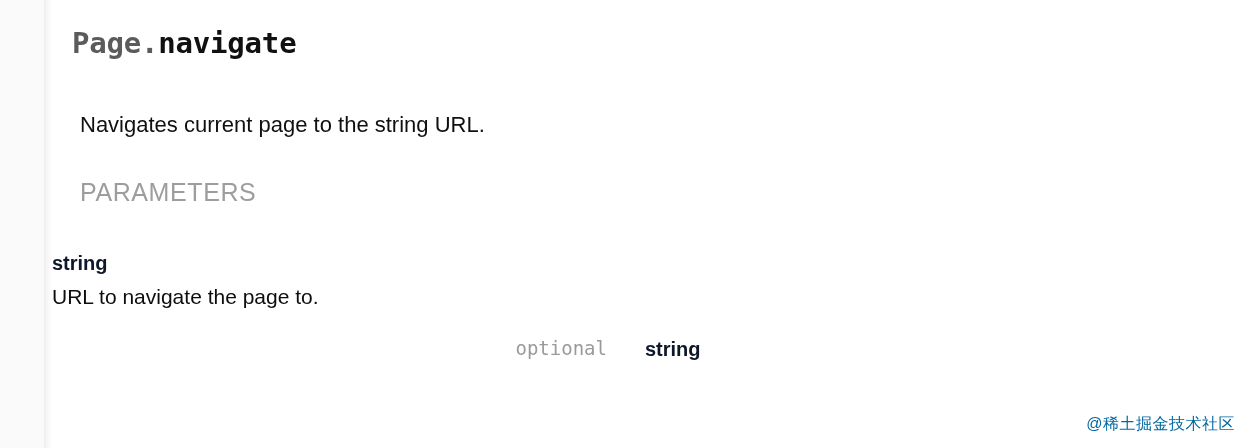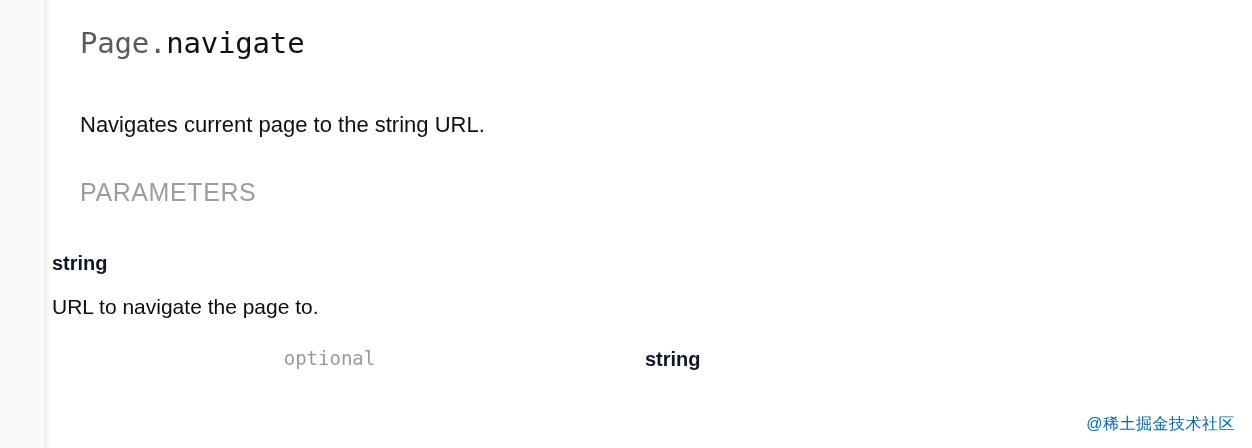--- a/index.html
+++ b/index.html
@@ -44,25 +44,25 @@
   .content {
     position: absolute;
     left: 52px;
     top: 0;
     width: 1200px;
     height: 448px;
   }
 
   .api-title {
     position: absolute;
-    left: 28px;
+    left: 20px;
     top: 24px;
     font-family: "DejaVu Sans Mono", "Liberation Mono", monospace;
     font-size: 29px;
-    font-weight: normal;
+    font-weight: bold;
     letter-spacing: -0.2px;
     line-height: 38px;
     white-space: nowrap;
   }
   .api-title .ns {
     color: #5b5b5b;
   }
   .api-title .member {
     color: #111111;
   }
@@ -113,39 +113,38 @@
     line-height: 30px;
     color: #0d0d0d;
     white-space: nowrap;
   }
   .param-flag {
     font-family: "DejaVu Sans Mono", "Liberation Mono", monospace;
     font-size: 19px;
     line-height: 28px;
     color: #9a9a9a;
     white-space: nowrap;
-    text-align: center;
   }
   .param-detail-col {
     flex: 1 1 auto;
     min-width: 0;
   }
   .param-type {
     font-size: 20px;
     font-weight: bold;
     line-height: 30px;
     color: #0f172a;
     white-space: nowrap;
   }
   .param-desc {
     font-size: 21px;
     line-height: 30px;
     color: #0d0d0d;
     white-space: nowrap;
-    margin-top: 14px;
+    margin-top: 4px;
   }
 
   
   .watermark {
     position: absolute;
     right: 17px;
     bottom: 14px;
     font-size: 16px;
     line-height: 20px;
     color: #0369a1;

